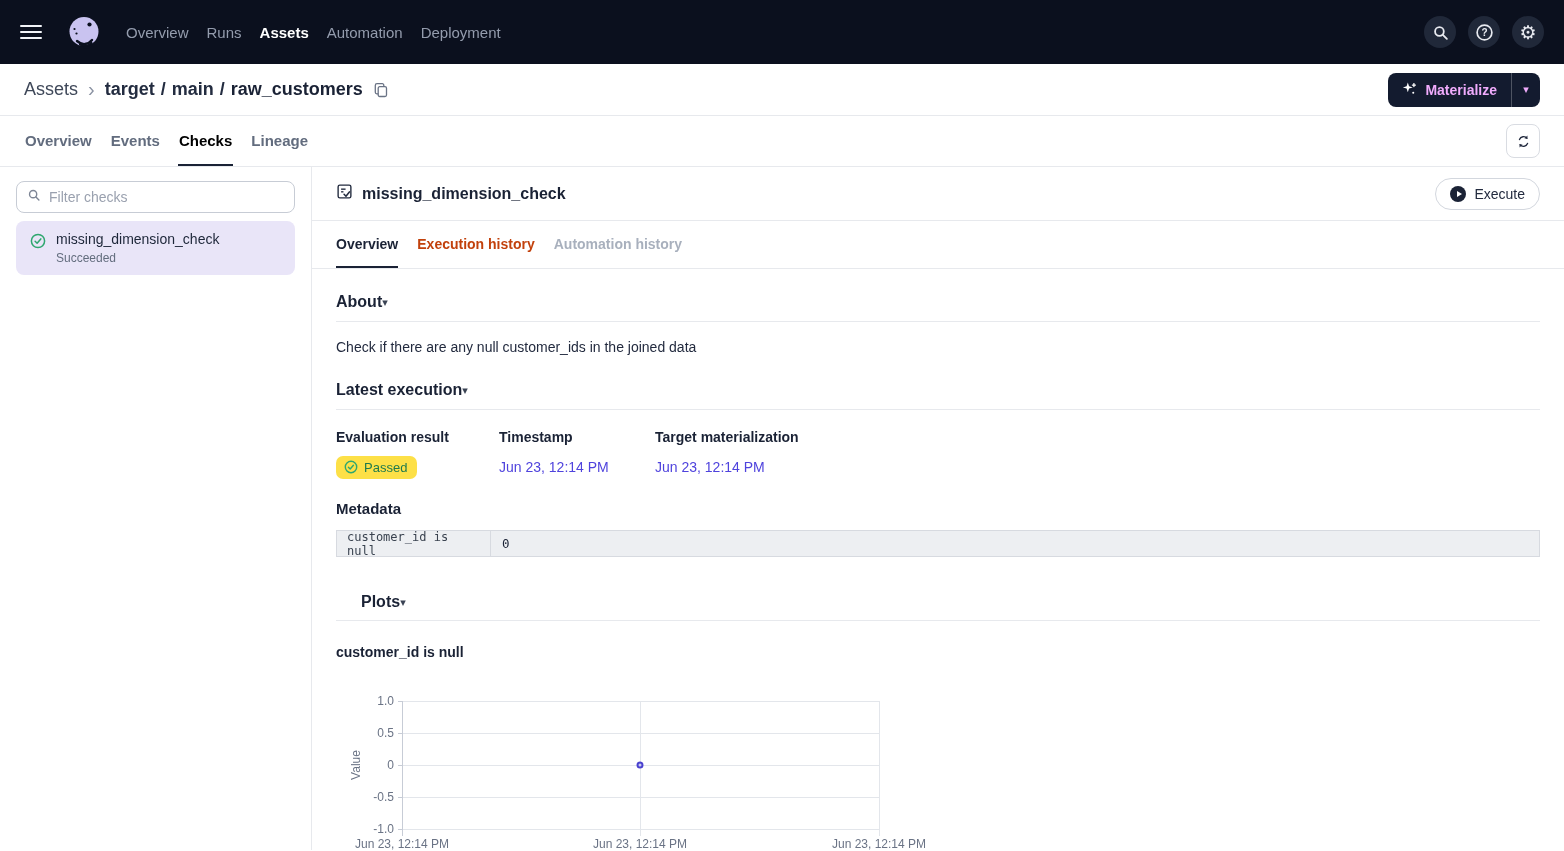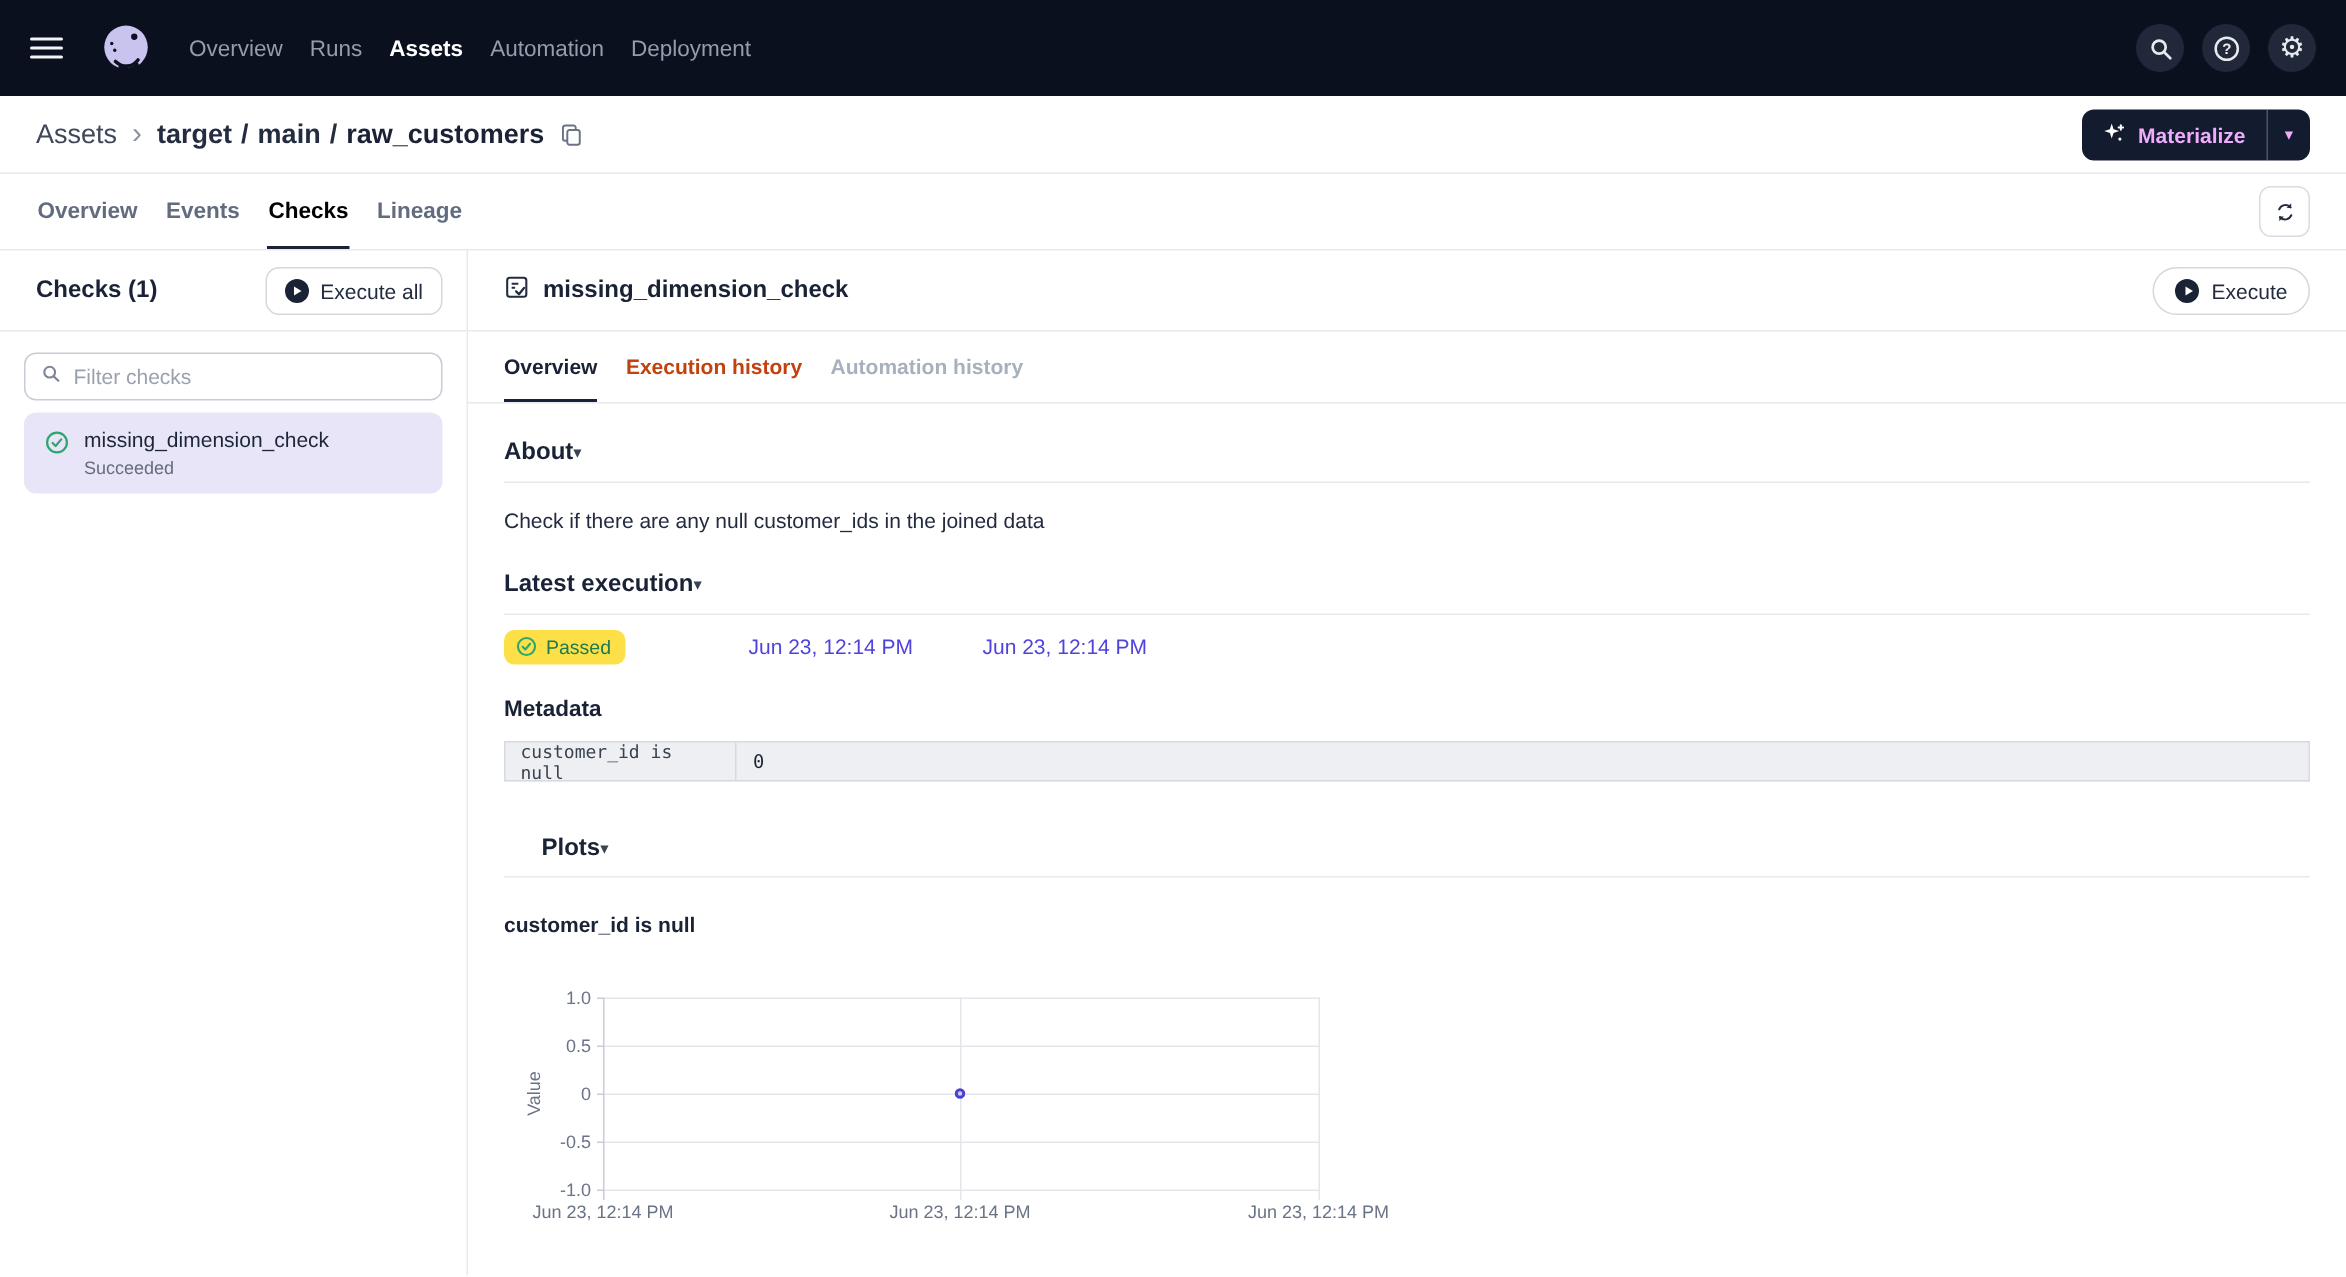--- a/index.html
+++ b/index.html
@@ -200,29 +200,20 @@
       </g>
       <path d="M17.6 3.6v4.3h-4.3z" fill="#232B3F"></path>
       <path d="M6.4 20.4v-4.3h4.3z" fill="#232B3F"></path>
     </svg>
   </div>
 </div>
 
 <div class="content">
 
   <div class="sidebar">
-    <div class="sidebar-header">
-      <span class="sidebar-title">Checks (1)</span>
-      <button class="btn btn-exec-all">
-        <span class="play-circle">
-            <i></i>
-          </span>
-        <span>Execute all</span>
-      </button>
-    </div>
     <div class="filter-box">
       <span>
         <svg viewBox="0 0 16 16" width="14" height="14" fill="none" stroke="#7D8595" stroke-width="1.6">
           <circle cx="7" cy="7" r="4.1"></circle>
             <path d="M10.2 10.2L13.6 13.6" stroke-linecap="round"></path>
         </svg>
       </span>
       <input type="text" placeholder="Filter checks" style="">
     </div>
     <div class="check-item">
@@ -271,20 +262,25 @@
         <span class="caret">▾</span>
       </div>
       <div class="divider mt-about-div"></div>
       <div class="about-desc">Check if there are any null customer_ids in the joined data</div>
 
       <div class="sec-head mt-latest">
         <h2>Latest execution</h2>
         <span class="caret">▾</span>
       </div>
       <div class="divider mt-latest-div"></div>
+      <div class="exec-grid exec-cols">
+        <span>Evaluation result</span>
+        <span>Timestamp</span>
+        <span>Target materialization</span>
+      </div>
       <div class="exec-grid exec-vals">
         <span class="badge-passed">
           <svg viewBox="0 0 14 14" width="14" height="14">
             <circle cx="7" cy="7" r="5.7" fill="none" stroke="#2EA76F" stroke-width="1.4"></circle>
             <path d="M4.4 7.2l1.8 1.8 3.2-3.8" fill="none" stroke="#2EA76F" stroke-width="1.4" stroke-linecap="round" stroke-linejoin="round"></path>
           </svg>
           <span>Passed</span>
         </span>
         <span class="ts-link">Jun 23, 12:14 PM</span>
         <span class="ts-link">Jun 23, 12:14 PM</span>

